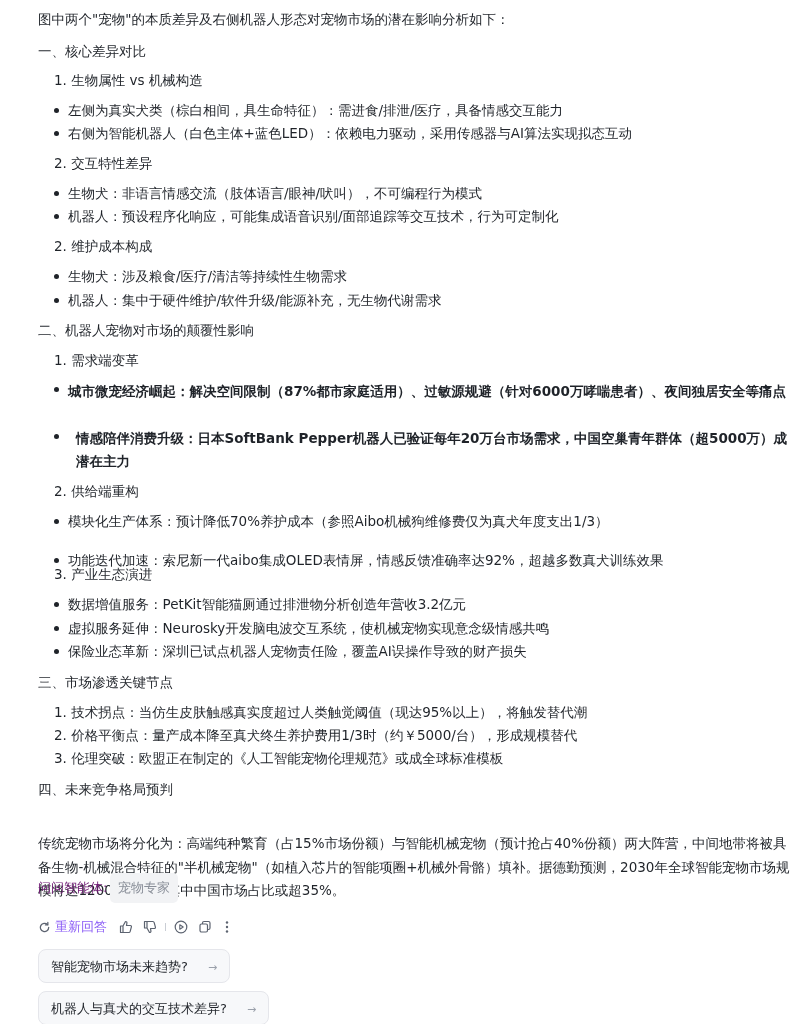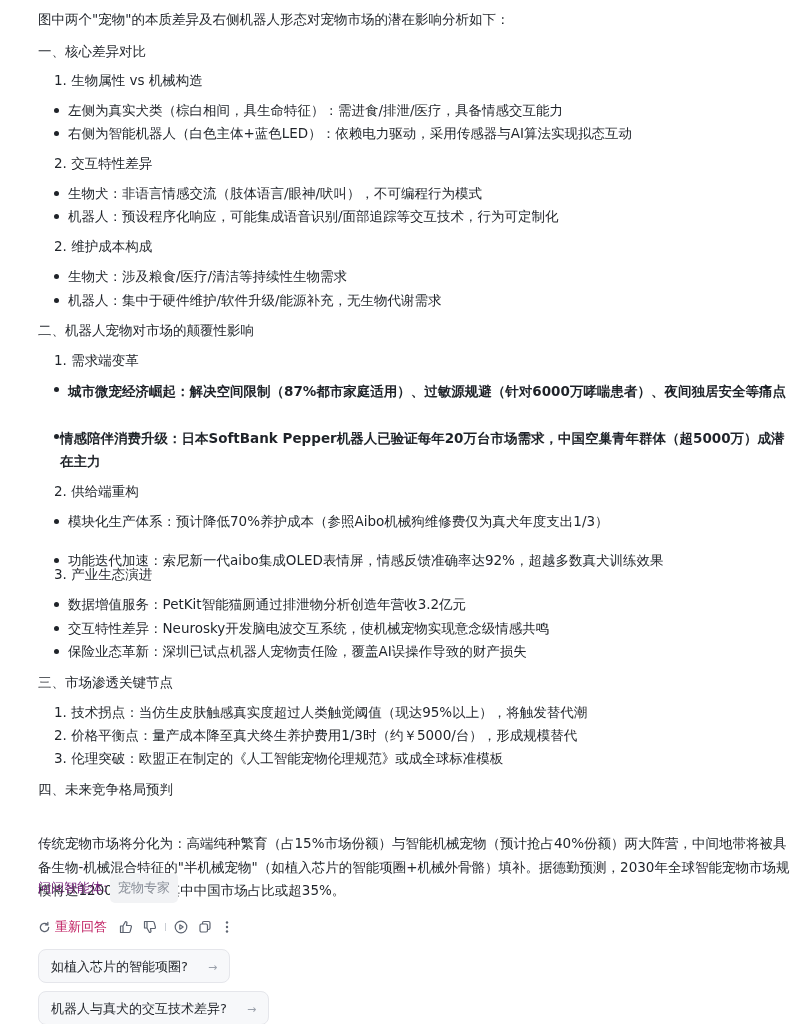--- a/index.html
+++ b/index.html
@@ -21,21 +21,21 @@
     display: inline-block; width: 5px; height: 5px; border-radius: 50%;
     background: #1f2329; vertical-align: middle; margin-right: 9px; margin-top: -2px;
   }
   .bullet-text { display: inline-block; vertical-align: top; }
   .para { left: 0; width: 752px; line-height: 23.5px; white-space: normal; margin-top: 33px; }
   .ask-label { position: absolute; left: 0; top: 879px; color: #701a75; font-size: 13px; }
   .chip {
     position: absolute; left: 72px; top: 873px; height: 30px; line-height: 30px;
     padding: 0 8px; background: #f2f3f5; border-radius: 5px; color: #8a8f99; font-size: 13px;
   }
-  .actions { position: absolute; left: 0; top: 917px; height: 20px; display: flex; align-items: center; color: #be185d; font-size: 13px; }
+  .actions { position: absolute; left: 0; top: 917px; height: 20px; display: flex; align-items: center; color: #8b5cf6; font-size: 13px; }
   .actions .act { display: inline-flex; align-items: center; cursor: pointer; }
   .actions svg { display: block; }
   .sep { width: 1px; height: 8px; background: #c9cdd4; margin: 0 8px; }
   .sugg {
     position: absolute; left: 0; height: 34px; line-height: 34px;
     border: 1px solid #e5e6eb; border-radius: 8px; background: #f7f8fa;
     padding: 0 12px; font-size: 13px; color: #1f2329; box-sizing: border-box;
   }
   .sugg .arrow { color: #9aa0aa; margin-left: 20px; font-size: 11px; }
 </style>
@@ -74,37 +74,37 @@
 
   <div class="line h1" style="top:320px">二、机器人宠物对市场的颠覆性影响</div>
 
   <div class="line num" style="top:350px">1. 需求端变革</div>
   <div class="line bullet wrap" style="top:380px; width:735px; line-height:23px">
     <span class="dot" style="position:absolute; left:0; top:9px"></span>
       <span class="bullet-text" style="display:block; margin-left:14px">城市微宠经济崛起：解决空间限制（87%都市家庭适用）、过敏源规避（针对6000万哮喘患者）、夜间独居安全等痛点</span>
   </div>
   <div class="line bullet wrap" style="top:427px; width:735px; line-height:23px">
     <span class="dot" style="position:absolute; left:0; top:9px"></span>
-      <span class="bullet-text" style="display:block; margin-left:6px">情感陪伴消费升级：日本SoftBank Pepper机器人已验证每年20万台市场需求，中国空巢青年群体（超5000万）成潜在主力</span>
+      <span class="bullet-text" style="display:block; margin-left:22px">情感陪伴消费升级：日本SoftBank Pepper机器人已验证每年20万台市场需求，中国空巢青年群体（超5000万）成潜在主力</span>
   </div>
 
   <div class="line num" style="top:481px">2. 供给端重构</div>
   <div class="line bullet" style="top:511px">
     <span class="dot"></span><span class="bullet-text">模块化生产体系：预计降低70%养护成本（参照Aibo机械狗维修费仅为真犬年度支出1/3）</span>
   </div>
   <div class="line bullet" style="top:550px">
     <span class="dot"></span><span class="bullet-text">功能迭代加速：索尼新一代aibo集成OLED表情屏，情感反馈准确率达92%，超越多数真犬训练效果</span>
   </div>
 
   <div class="line num" style="top:564px">3. 产业生态演进</div>
   <div class="line bullet" style="top:594px">
     <span class="dot"></span><span class="bullet-text">数据增值服务：PetKit智能猫厕通过排泄物分析创造年营收3.2亿元</span>
   </div>
   <div class="line bullet" style="top:618px">
-    <span class="dot"></span><span class="bullet-text">交互特性差异：Neurosky开发脑电波交互系统，使机械宠物实现意念级情感共鸣</span>
+    <span class="dot"></span><span class="bullet-text">虚拟服务延伸：Neurosky开发脑电波交互系统，使机械宠物实现意念级情感共鸣</span>
   </div>
   <div class="line bullet" style="top:641px">
     <span class="dot"></span><span class="bullet-text">保险业态革新：深圳已试点机器人宠物责任险，覆盖AI误操作导致的财产损失</span>
   </div>
 
   <div class="line h1" style="top:672px">三、市场渗透关键节点</div>
   <div class="line num" style="top:702px">1. 技术拐点：当仿生皮肤触感真实度超过人类触觉阈值（现达95%以上），将触发替代潮</div>
   <div class="line num" style="top:725px">2. 价格平衡点：量产成本降至真犬终生养护费用1/3时（约￥5000/台），形成规模替代</div>
   <div class="line num" style="top:748px">3. 伦理突破：欧盟正在制定的《人工智能宠物伦理规范》或成全球标准模板</div>
 
@@ -160,19 +160,19 @@
         <svg width="6" height="14" viewBox="0 0 6 14">
             <circle cx="3" cy="2.5" r="1.2" fill="#5c6370"></circle>
             <circle cx="3" cy="7" r="1.2" fill="#5c6370"></circle>
             <circle cx="3" cy="11.5" r="1.2" fill="#5c6370"></circle>
           </svg>
       </span>
     </span>
   </div>
 
   <div class="sugg" style="top:949px">
-    <span>如植入芯片的智能项圈?</span><span class="arrow">→</span>
+    <span>智能宠物市场未来趋势?</span><span class="arrow">→</span>
   </div>
   <div class="sugg" style="top:991px">
     <span>机器人与真犬的交互技术差异?</span><span class="arrow">→</span>
   </div>
 
 </div>
 
 </body></html>

